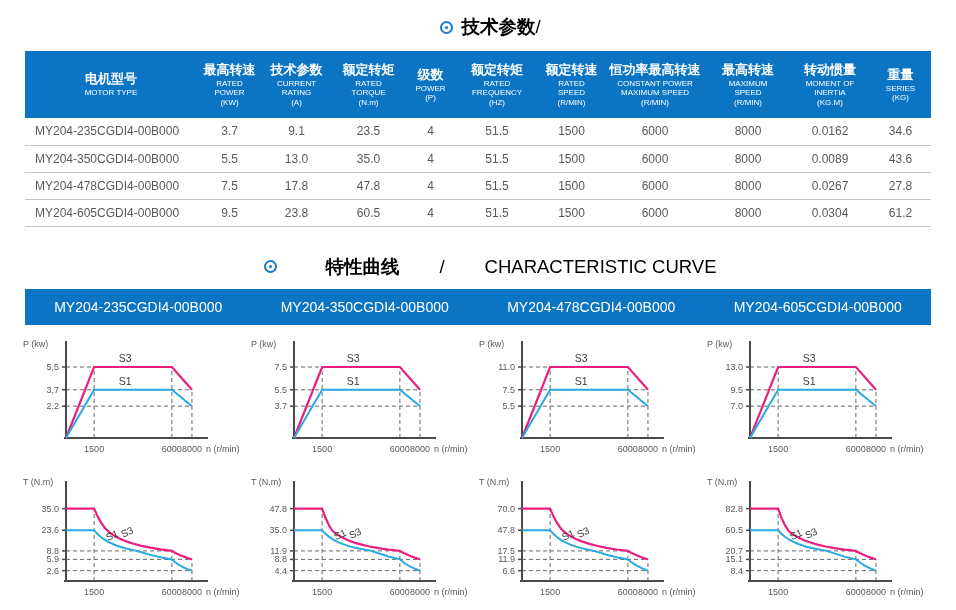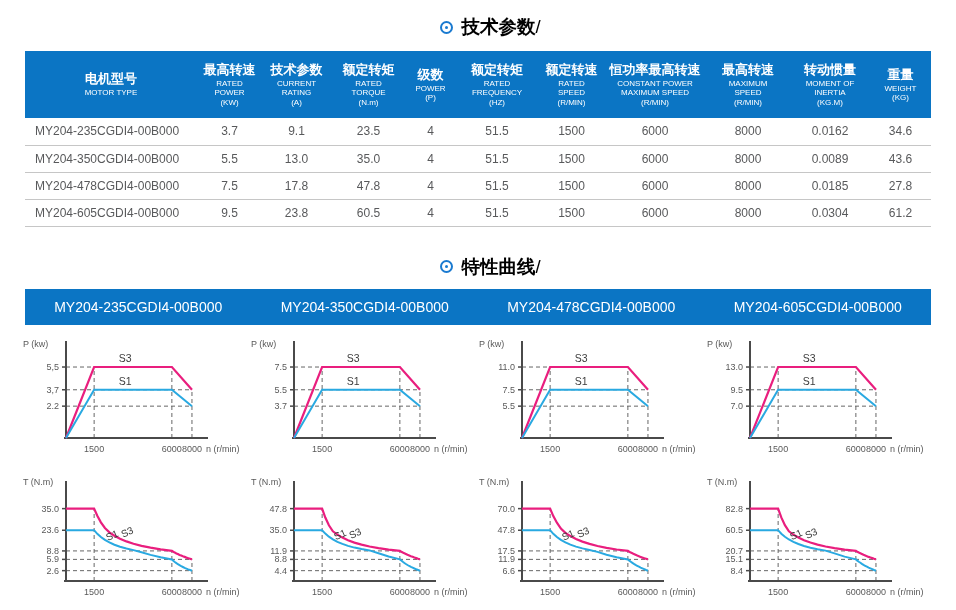--- a/index.html
+++ b/index.html
@@ -6,21 +6,21 @@
   * { margin:0; padding:0; box-sizing:border-box; }
   html,body { width:956px; height:610px; background:#ffffff; overflow:hidden;
     font-family:"Liberation Sans","DejaVu Sans",sans-serif; }
   .section-title { margin:13px 0 0 25px; font-size:18.5px; color:#000000;
     display:flex; align-items:center; line-height:28px;justify-content:center; }
   .section-title .zh { font-weight:bold; }
   .bullet-icon { width:13px; height:13px; border:2px solid #1a7ad0; border-radius:50%;
     margin-right:8px; position:relative; flex:0 0 auto; }
   .bullet-icon::after { content:''; position:absolute; left:3px; top:3px; width:3px; height:3px;
     background:#1a7ad0; border-radius:50%; }
-  .title2 { margin-top:26px; }
+  .title2 { margin-top:26px;gap:40px; }
 
   table { border-collapse:collapse; table-layout:fixed; width:906px; margin:10px 0 0 25px; }
   thead th { background:#0b75c4; color:#fff; vertical-align:middle; padding:6px 1px; height:67px; }
   thead .zh { font-size:13px; font-weight:bold; line-height:15px; }
   thead .en { font-size:8px; font-weight:normal; white-space:pre-line; line-height:9.5px; margin-top:2px; }
   tbody td { height:27px; font-size:12px; color:#58595b; text-align:center;
     border-bottom:1px solid #c6c6c6; }
   tbody td:first-child { text-align:left; padding-left:10px; }
 
   .models-bar { width:906px; margin:8px 0 0 25px; height:36px; background:#0b75c4;
@@ -108,21 +108,21 @@
 (R/MIN)</div>
         </th>
         <th>
           <div class="zh">转动惯量</div>
           <div class="en">MOMENT OF
 INERTIA
 (KG.M)</div>
         </th>
         <th>
           <div class="zh">重量</div>
-          <div class="en">WEIGHT
+          <div class="en">SERIES
 (KG)</div>
         </th>
       </tr>
     </thead>
   <tbody>
       <tr>
         <td>MY204-235CGDI4-00B000</td>
         <td>3.7</td>
         <td>9.1</td>
         <td>23.5</td>
@@ -150,21 +150,21 @@
       <tr>
         <td>MY204-478CGDI4-00B000</td>
         <td>7.5</td>
         <td>17.8</td>
         <td>47.8</td>
         <td>4</td>
         <td>51.5</td>
         <td>1500</td>
         <td>6000</td>
         <td>8000</td>
-        <td>0.0185</td>
+        <td>0.0267</td>
         <td>27.8</td>
       </tr>
       <tr>
         <td>MY204-605CGDI4-00B000</td>
         <td>9.5</td>
         <td>23.8</td>
         <td>60.5</td>
         <td>4</td>
         <td>51.5</td>
         <td>1500</td>
@@ -173,20 +173,21 @@
         <td>0.0304</td>
         <td>61.2</td>
       </tr>
     </tbody>
 </table>
 
 <div class="section-title title2">
   <span class="bullet-icon"></span>
   <span class="zh">特性曲线</span>
     <span> / </span>
+    <span class="en">CHARACTERISTIC CURVE</span>
 </div>
 
 <div class="models-bar">
   <span>MY204-235CGDI4-00B000</span>
   <span>MY204-350CGDI4-00B000</span>
   <span>MY204-478CGDI4-00B000</span>
   <span>MY204-605CGDI4-00B000</span>
 </div>
 
 <div class="charts-grid">

